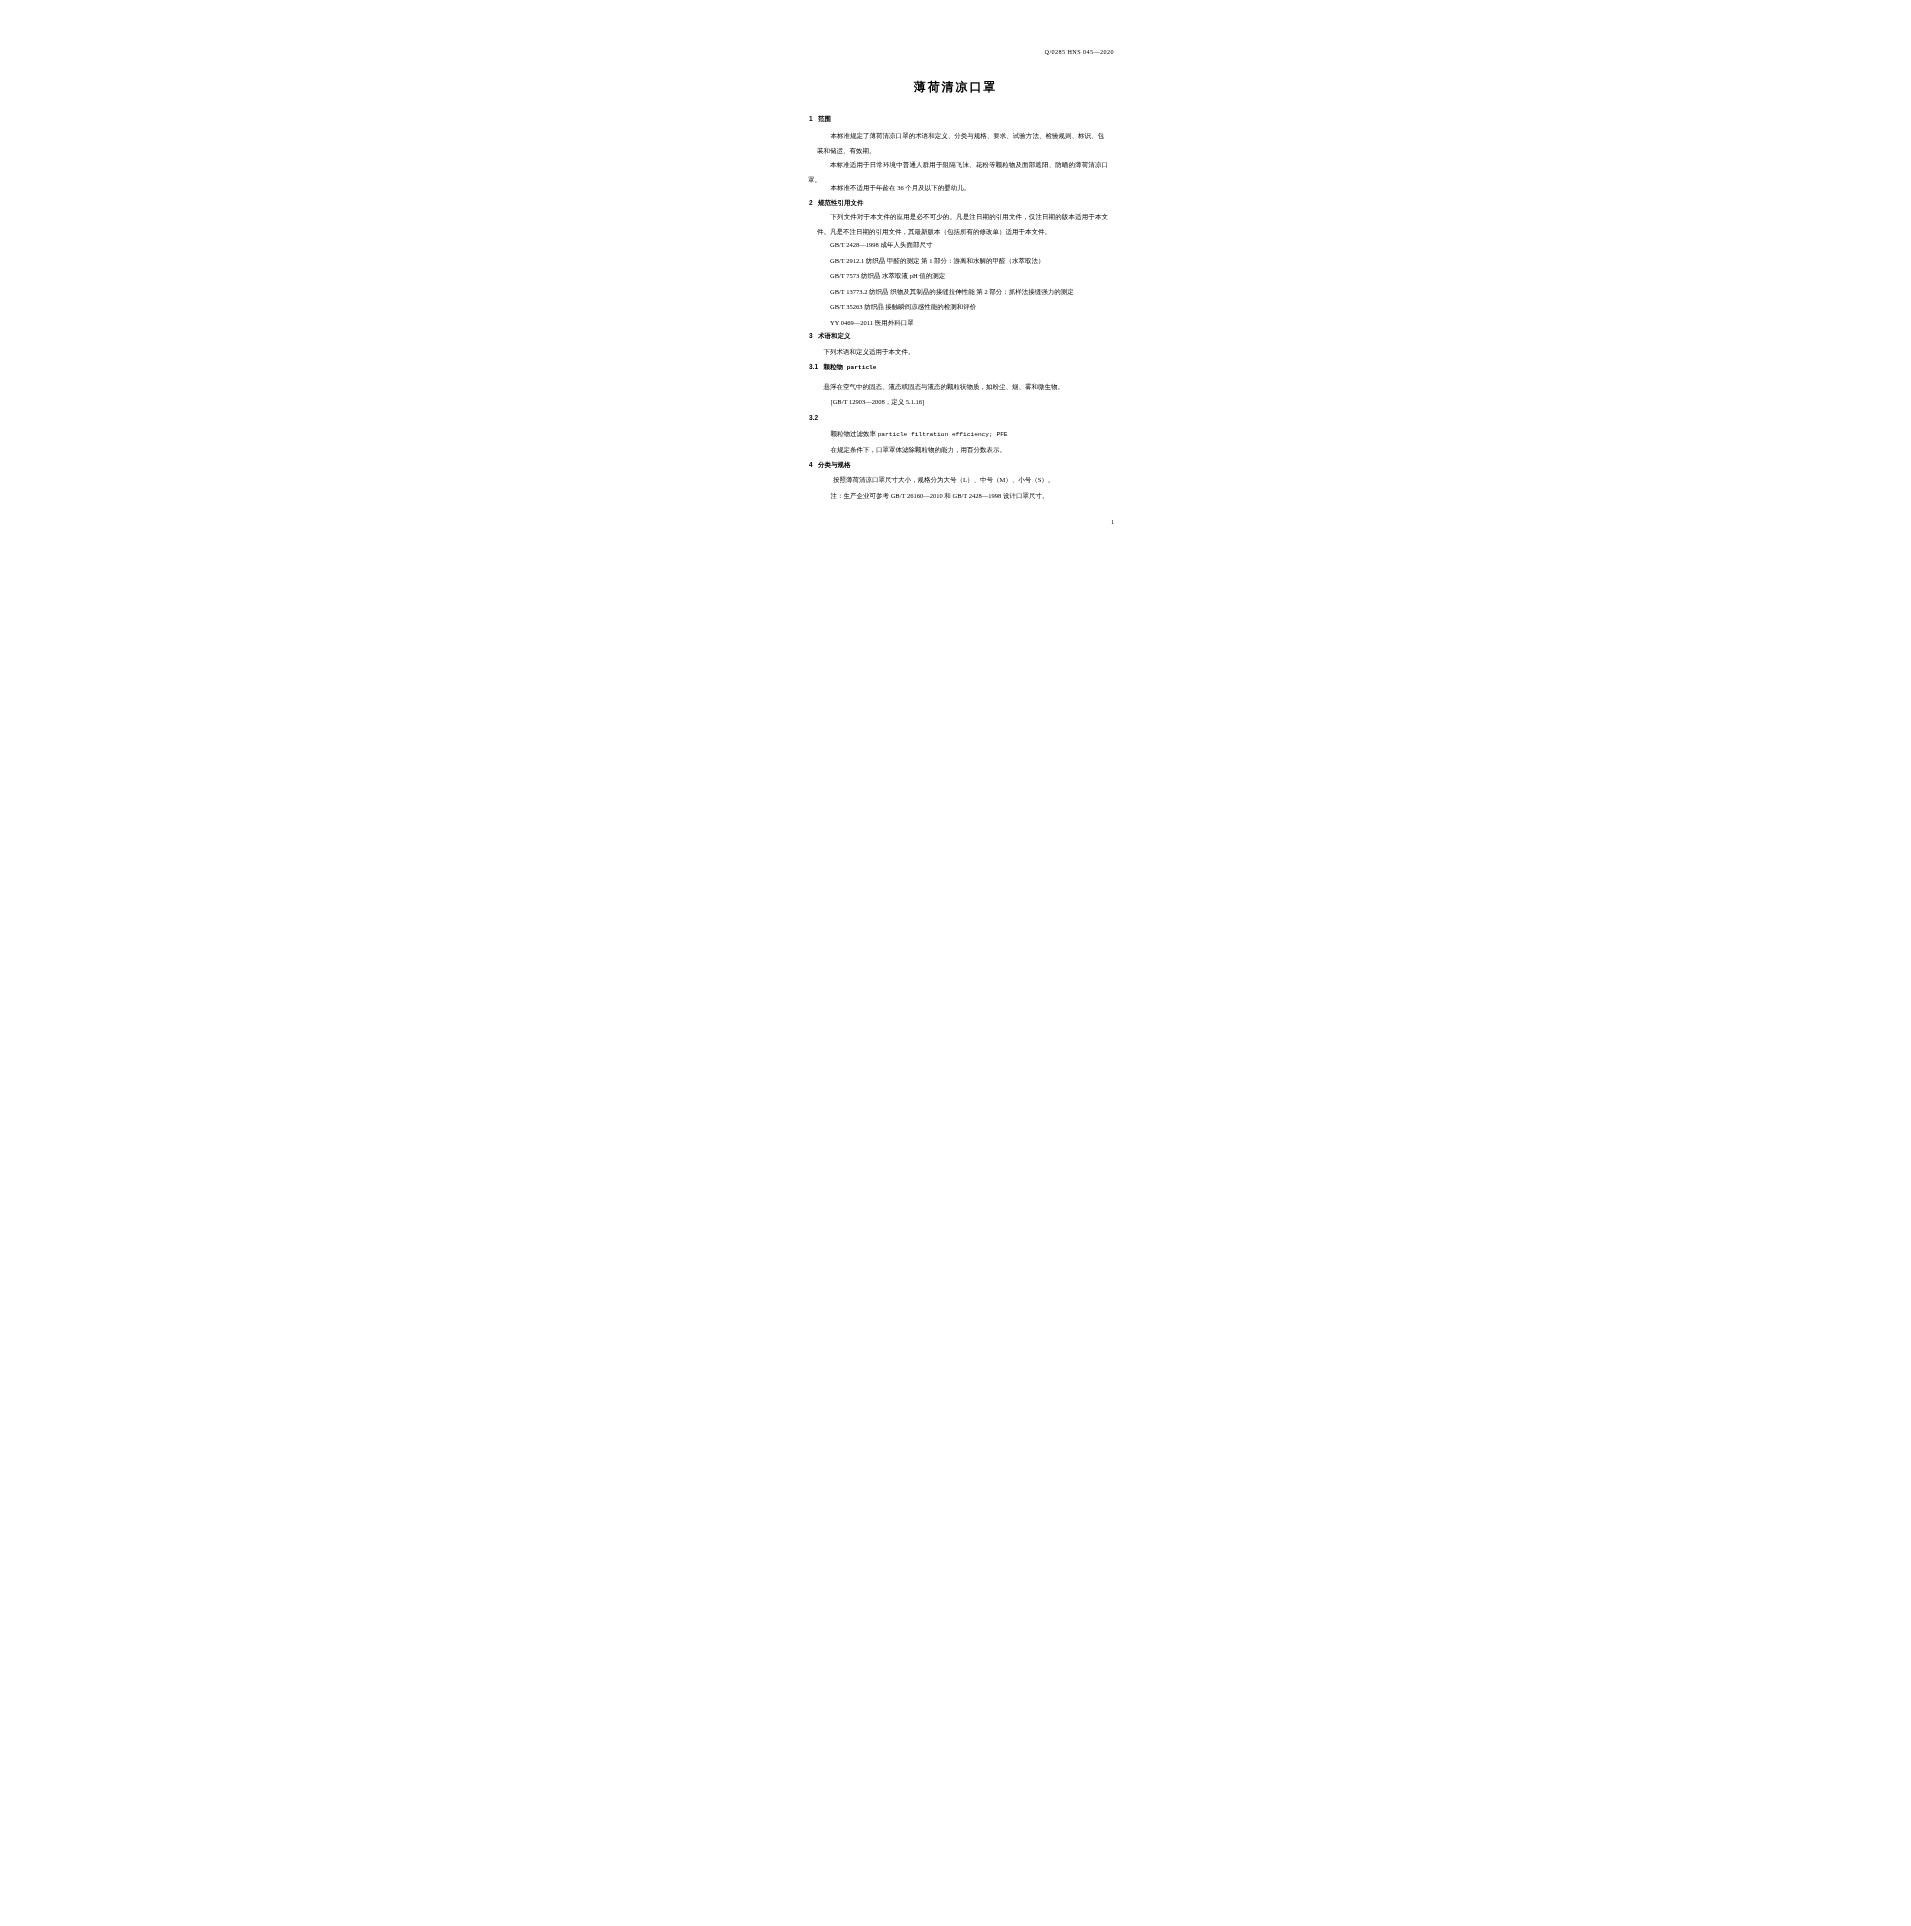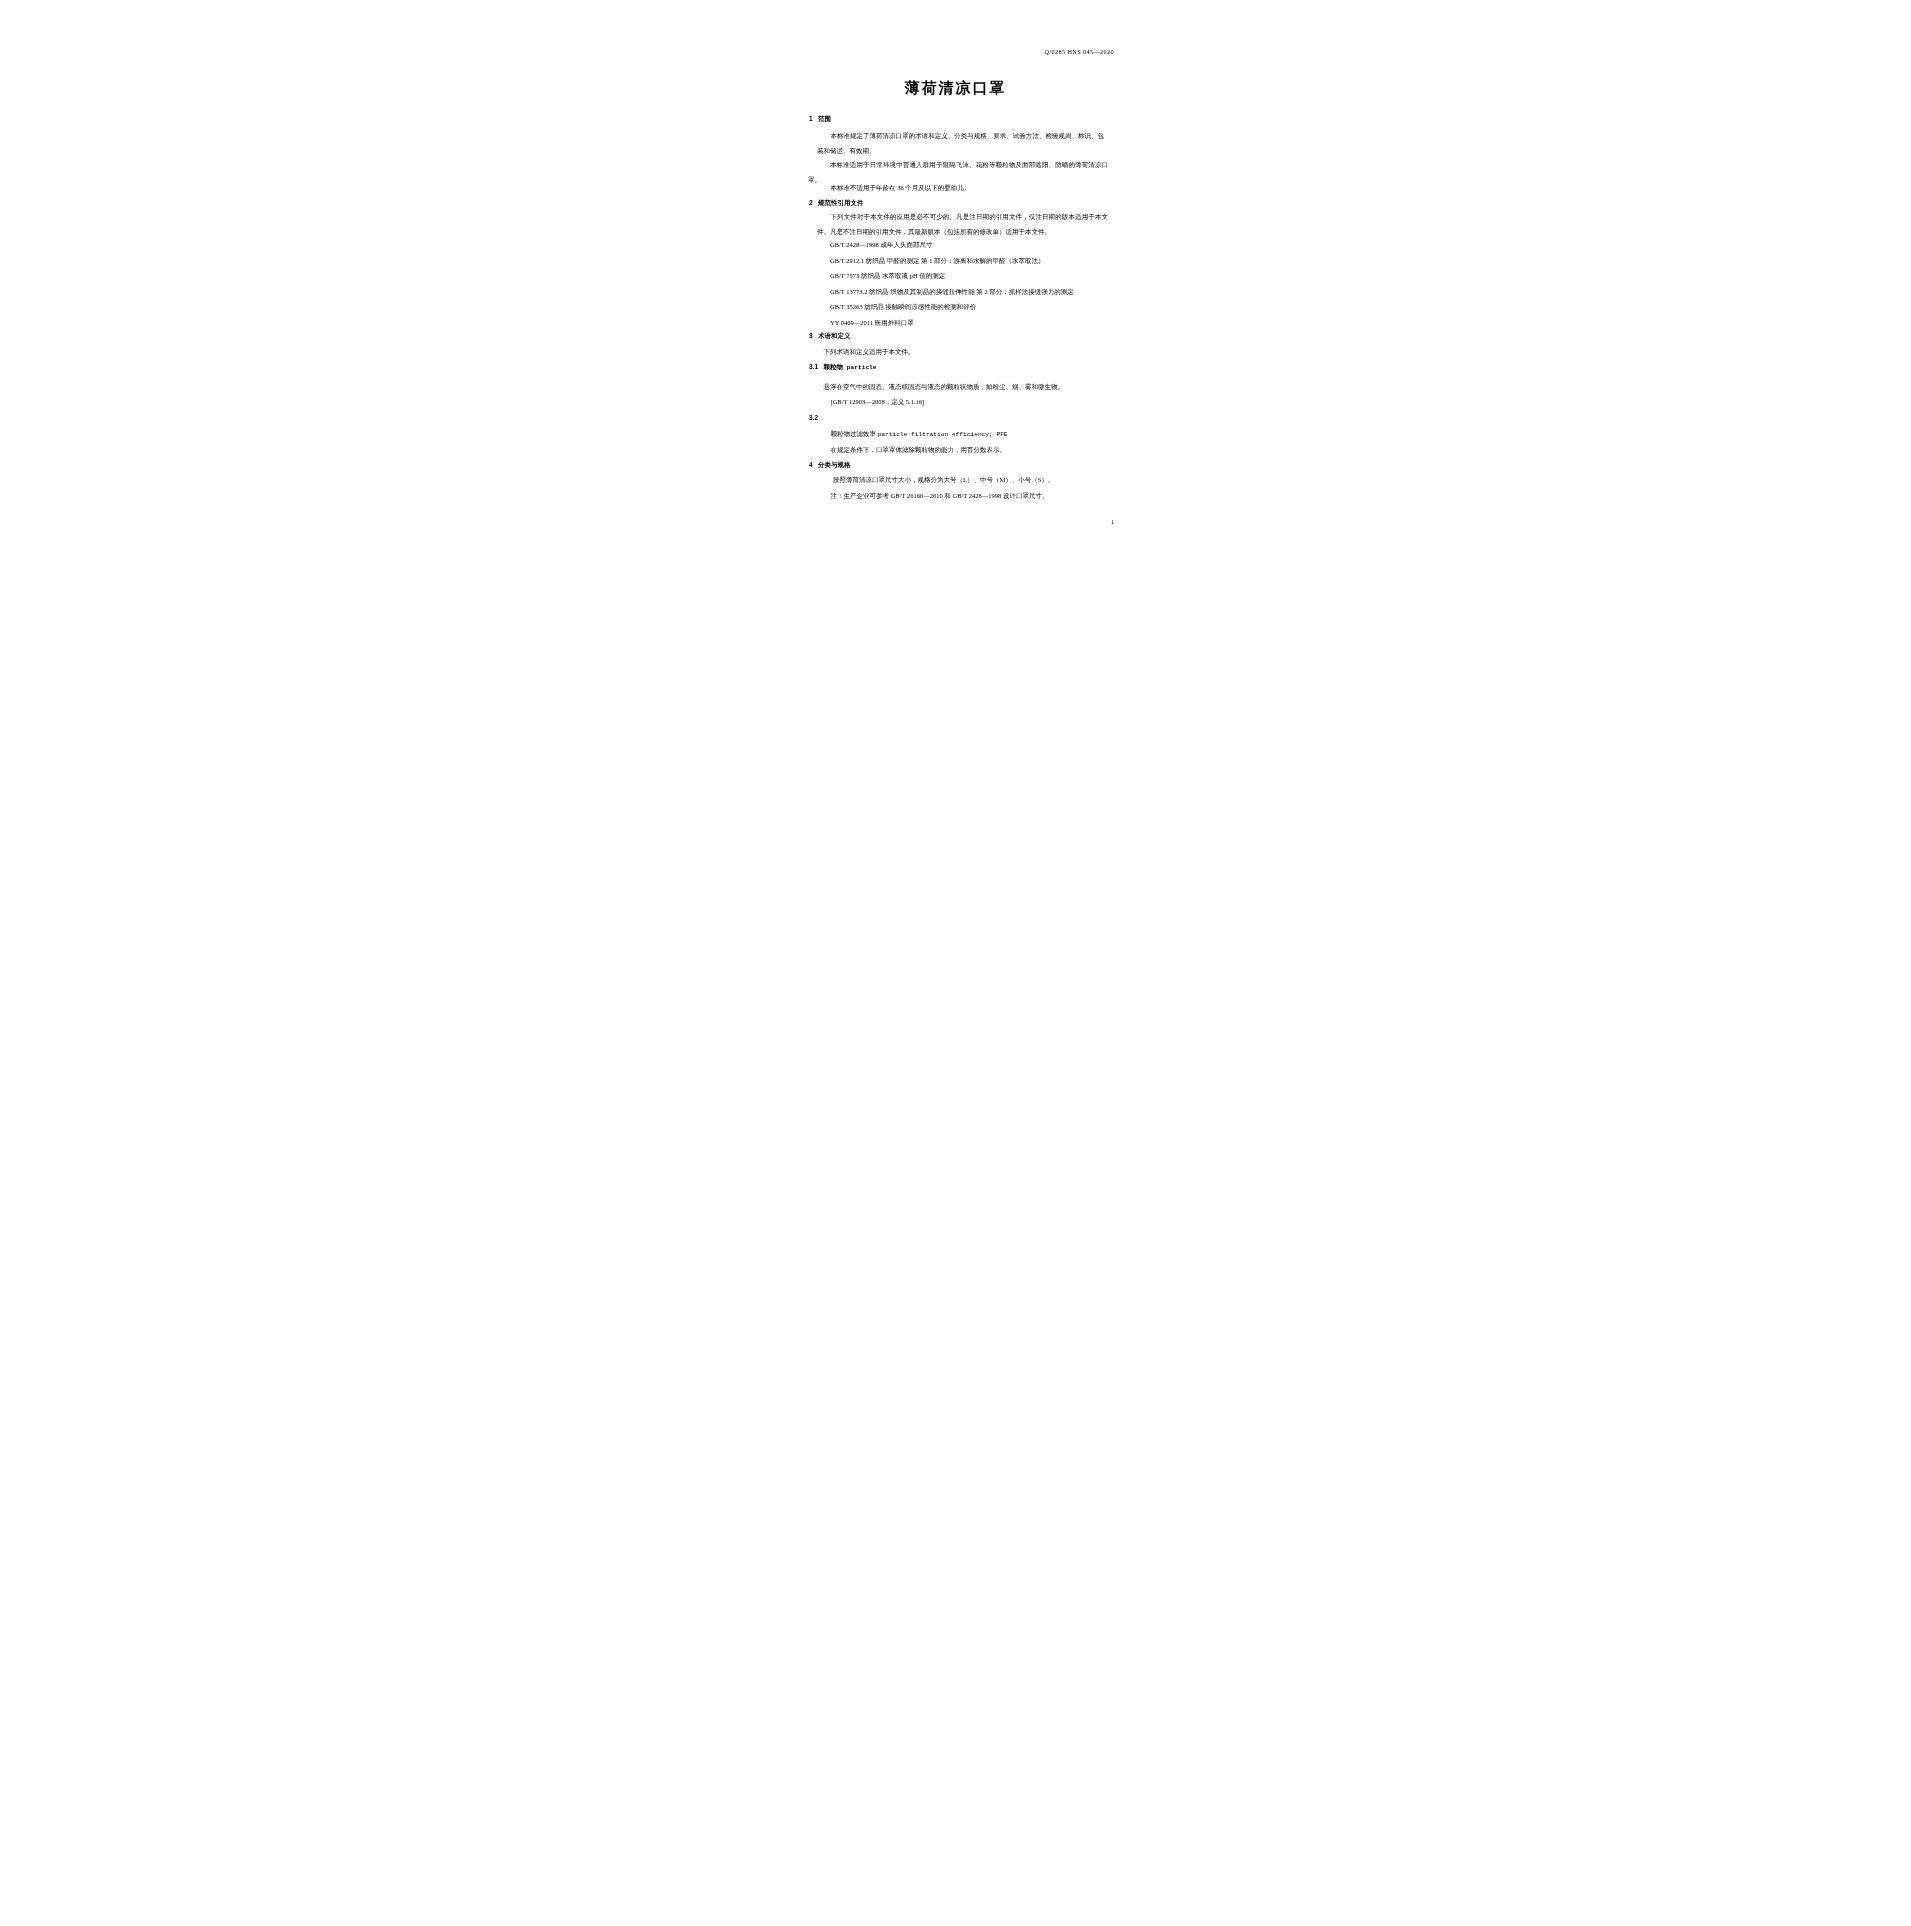--- a/index.html
+++ b/index.html
@@ -28,21 +28,21 @@
   }
   .title {
     position: absolute;
     top: 81px;
     left: 0;
     right: 0;
     margin: 0;
     text-align: center;
     font-family: "Liberation Sans", sans-serif;
     font-weight: bold;
-    font-size: 15px;
+    font-size: 12px;
     line-height: 13px;
     letter-spacing: 1.9px;
   }
   .h {
     position: absolute;
     left: 46px;
     margin: 0;
     font-family: "Liberation Sans", sans-serif;
     font-weight: bold;
     font-size: 6.5px;

